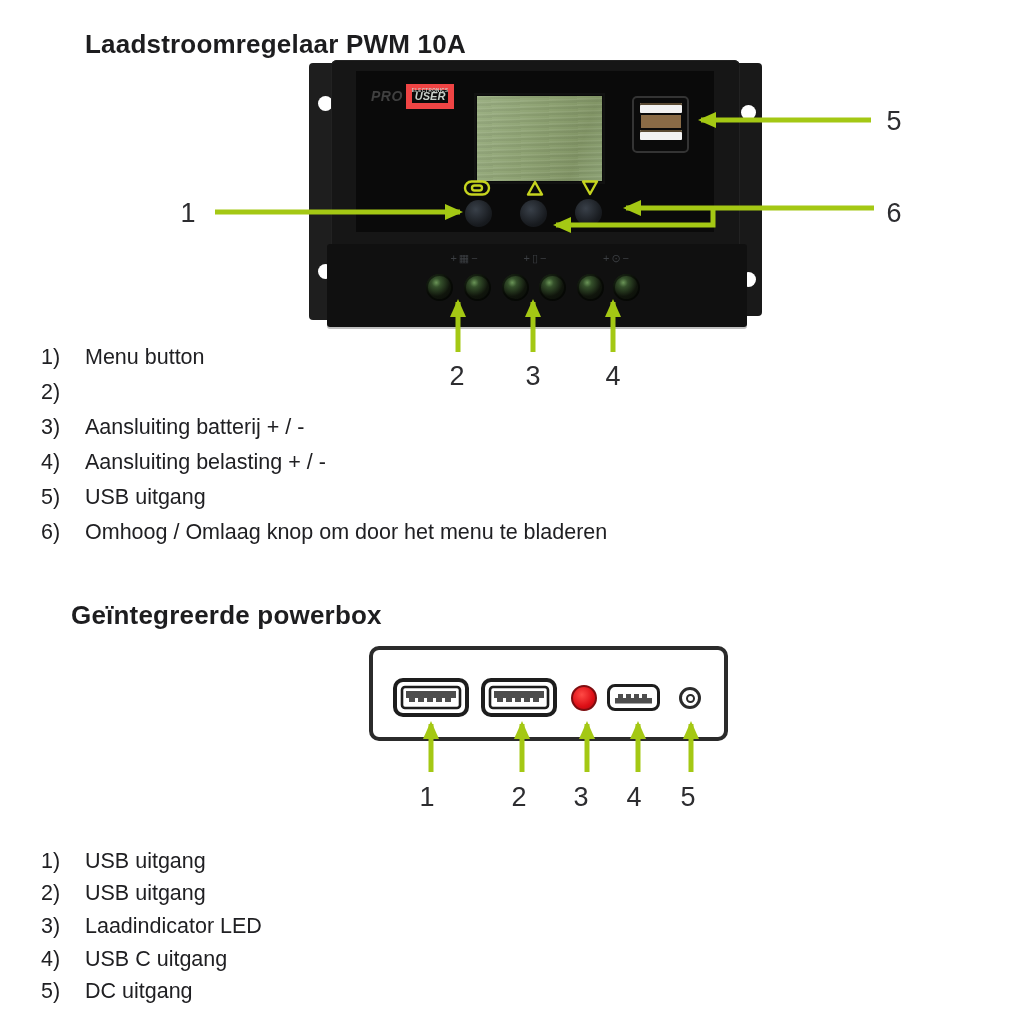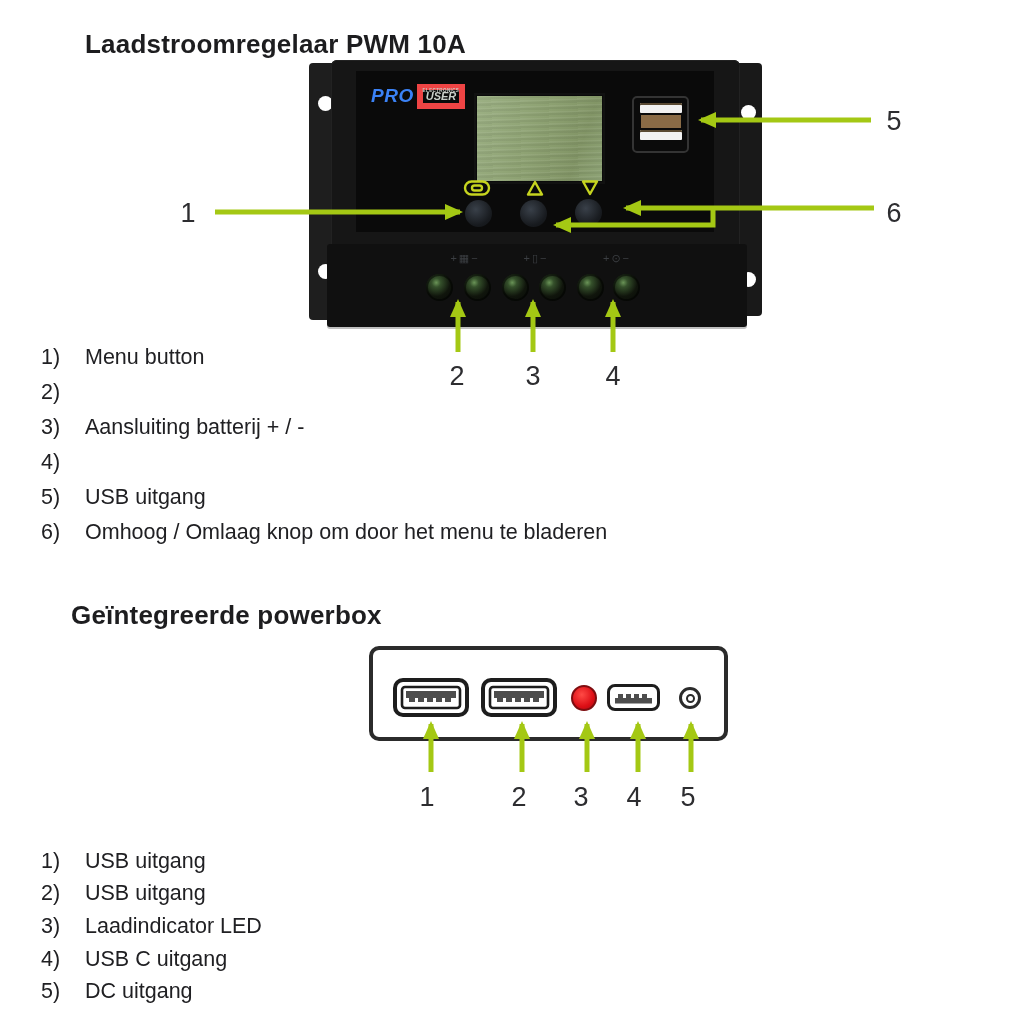--- a/index.html
+++ b/index.html
@@ -10,21 +10,21 @@
 
   
   .abs{position:absolute;}
   .flange{background:#1e1e1e;border-radius:4px;}
   .hole{position:absolute;width:15px;height:15px;border-radius:50%;background:#ffffff;}
   .body-main{background:#161616;border-radius:6px;box-shadow:0 0 0 1px #222 inset;}
   .face{background:#0a0a0a;}
   .terminal-block{background:#101010;border-radius:3px;box-shadow:0 2px 0 rgba(0,0,0,.25);}
 
   .logo{display:flex;align-items:center;height:22px;}
-  .logo .pro{font-size:19px;font-weight:bold;font-style:italic;color:#3b82f6;letter-spacing:.5px;}
+  .logo .pro{font-size:14px;font-weight:bold;font-style:italic;color:#404040;letter-spacing:.5px;}
   .logo .userbox{position:relative;margin-left:3px;border:6px solid #ef4444;color:#c9cfc9;
                  font-size:11px;font-weight:bold;font-style:italic;padding:0 3px;line-height:13px;}
   .logo .electronics{position:absolute;top:-6px;right:0;font-size:4.5px;font-style:normal;
                      letter-spacing:.4px;color:#c9cfc9;white-space:nowrap;}
 
   .lcd{background:
         repeating-linear-gradient(178deg, rgba(255,255,255,0.06) 0 1px, rgba(0,0,0,0.05) 2px 4px, rgba(255,255,255,0) 4px 6px),
         linear-gradient(110deg,#9cb084 0%,#8ea273 45%,#829566 78%,#8fa477 100%);
        border:1px solid #0a0a0a;box-shadow:0 0 0 2px #111;}
 
@@ -128,20 +128,21 @@
       </div>
     <div class="row">
         <span class="n">2)</span>
       </div>
     <div class="row">
         <span class="n">3)</span>
         <span>Aansluiting batterij + / -</span>
       </div>
     <div class="row">
         <span class="n">4)</span>
+        <span>Aansluiting belasting + / -</span>
       </div>
     <div class="row">
         <span class="n">5)</span>
         <span>USB uitgang</span>
       </div>
     <div class="row">
         <span class="n">6)</span>
         <span>Omhoog / Omlaag knop om door het menu te bladeren</span>
       </div>
   </div>

